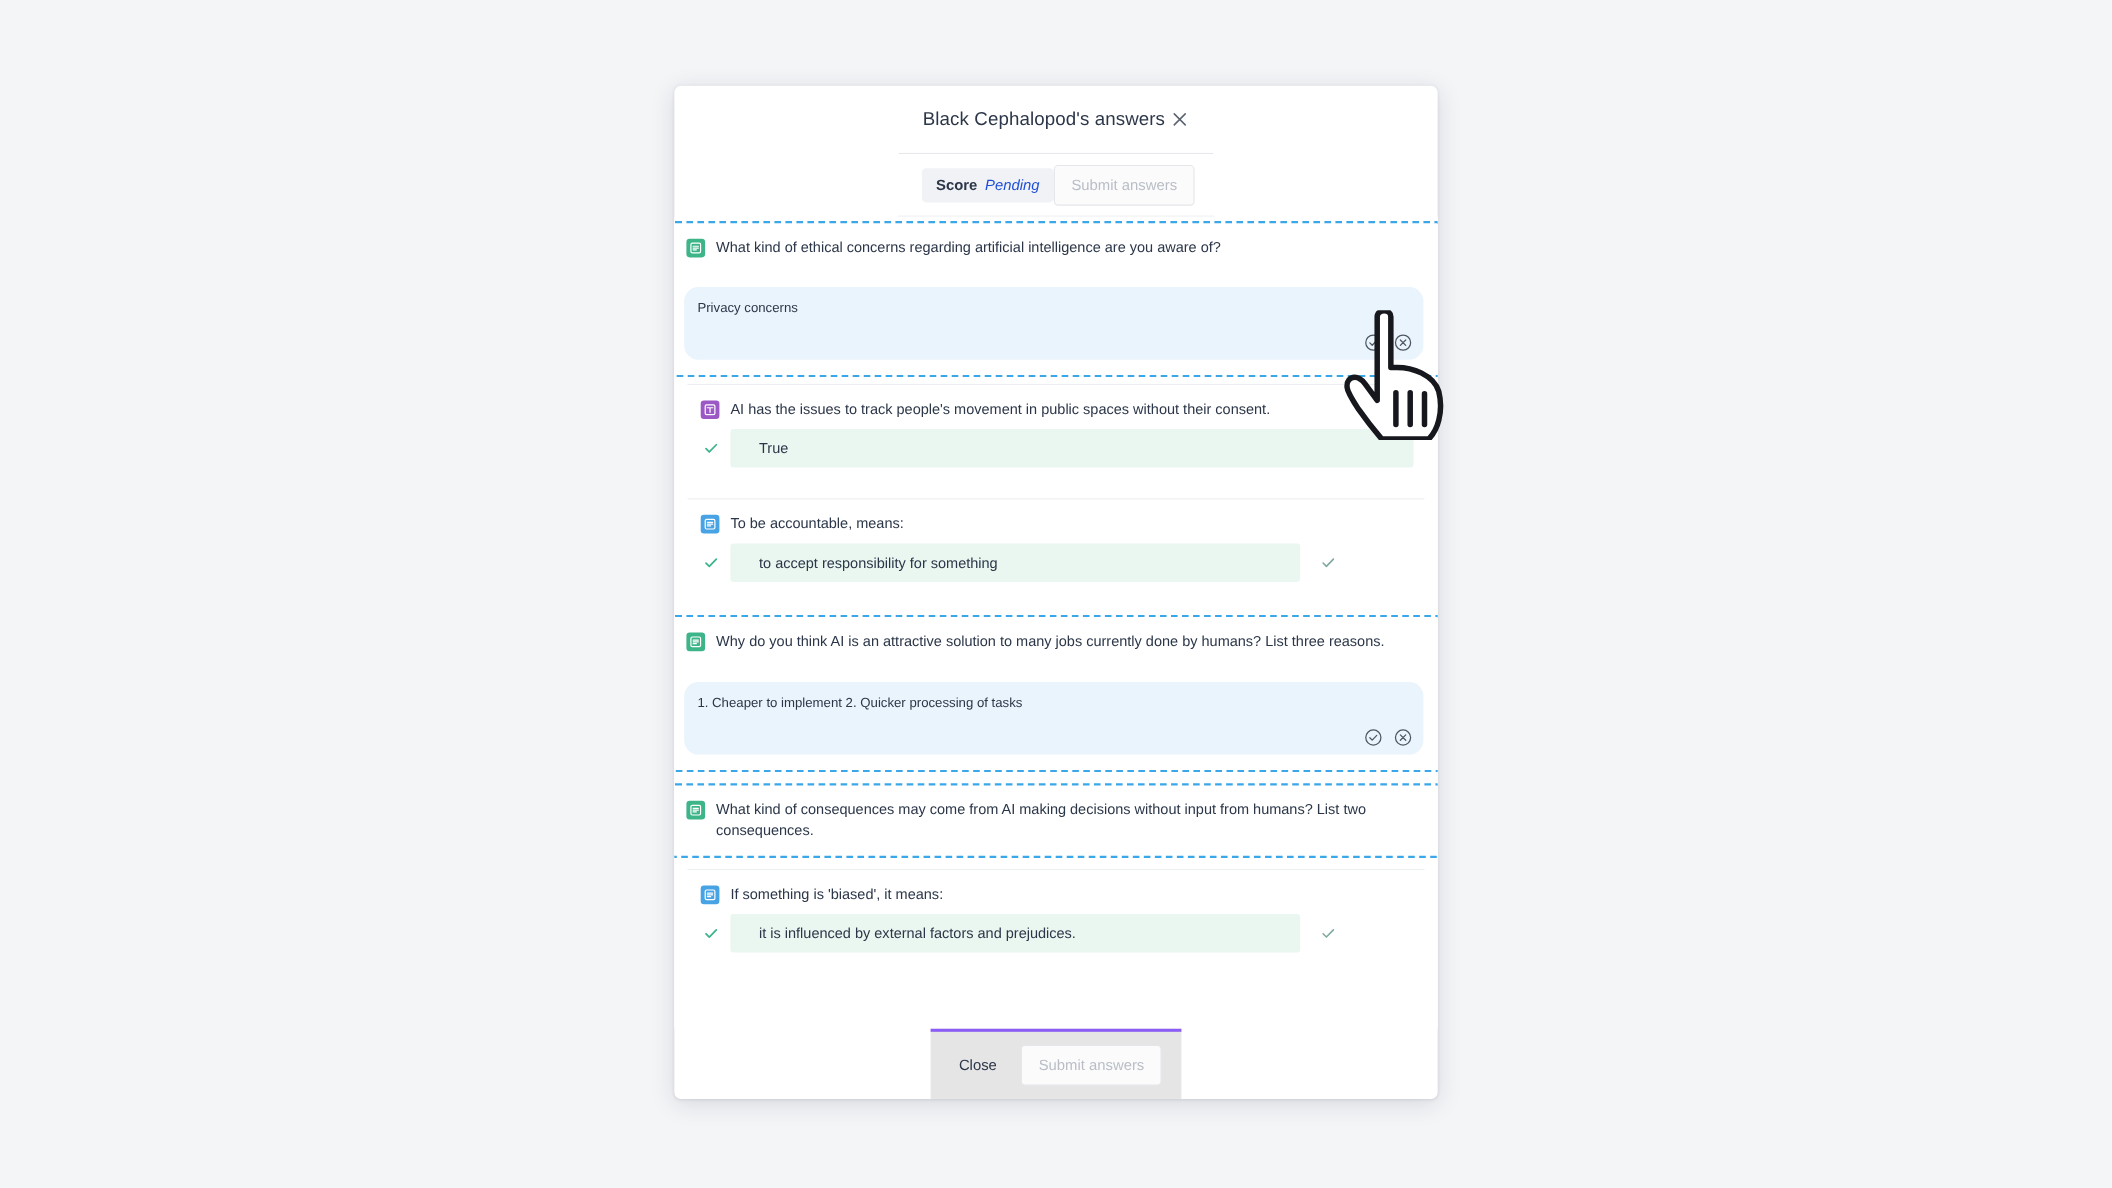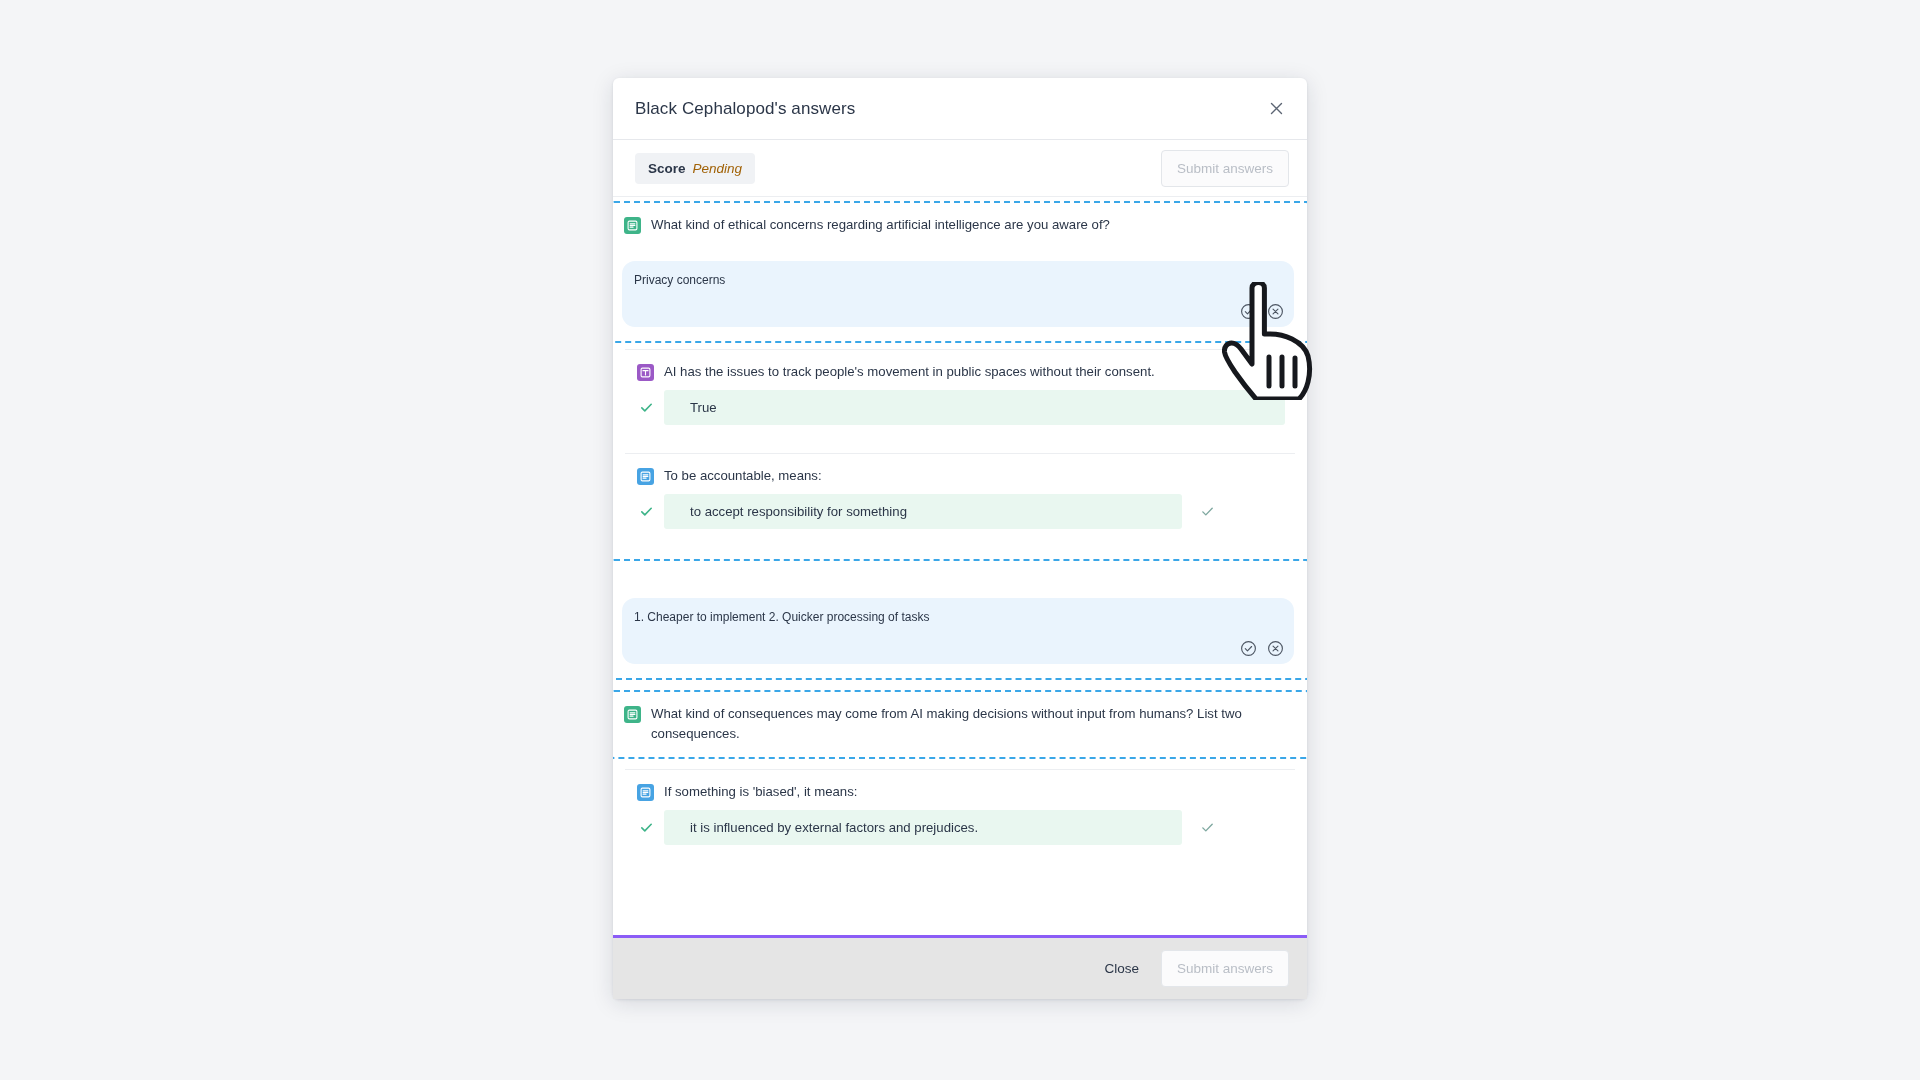--- a/index.html
+++ b/index.html
@@ -13,20 +13,21 @@
 
   .modal {
     position: absolute;
     left: 613px; top: 78px;
     width: 694px; height: 921px;
     background: #ffffff;
     border-radius: 6px;
     box-shadow: 0 4px 22px rgba(20,30,55,0.13), 0 1px 3px rgba(20,30,55,0.10);
     display: flex;
     flex-direction: column;
+    align-items: center;
   }
 
   
   .modal-header {
     height: 62px;
     flex: 0 0 62px;
     border-bottom: 1px solid #e6e8ec;
     display: flex;
     align-items: center;
     padding: 0 18px 0 22px;
@@ -61,21 +62,21 @@
     background: #f0f2f5;
     border-radius: 4px;
     padding: 8px 13px;
     font-size: 13.5px;
     color: #2b3648;
     display: flex;
     gap: 7px;
     align-items: baseline;
   }
   .score-chip .lbl { font-weight: 700; }
-  .score-chip .val { font-style: italic; color: #a16207; }
+  .score-chip .val { font-style: italic; color: #1d4ed8; }
   .submit-btn {
     margin-left: auto;
     border: 1px solid #e3e6ea;
     background: #fbfbfc;
     color: #b9bec6;
     font-size: 13.5px;
     border-radius: 4px;
     padding: 10px 15px;
     cursor: default;
     font-family: "Liberation Sans", sans-serif;
@@ -318,20 +319,29 @@
             <div class="choice-pill wide">to accept responsibility for something</div>
             <span class="right-tick">
               <svg width="15" height="15" viewBox="0 0 16 16" fill="none" stroke="currentColor" stroke-width="1.5" stroke-linecap="round" stroke-linejoin="round">
                 <path d="M3 8.4l3.2 3.2L13 4.6"></path>
               </svg>
             </span>
           </div>
         </div>
 
         <div class="qcard dashed" style="margin-top:16px;">
+          <div class="q-head">
+            <span class="q-icon green">
+              <svg width="11" height="11" viewBox="0 0 12 12" fill="none" stroke="#ffffff" stroke-width="1.2" stroke-linecap="round">
+                <rect x="1.2" y="1.2" width="9.6" height="9.6" rx="1.4"></rect>
+                <path d="M3.4 4.2h5.2M3.4 6h5.2M3.4 7.8h3.2"></path>
+              </svg>
+            </span>
+            <span class="q-text">Why do you think AI is an attractive solution to many jobs currently done by humans? List three reasons.</span>
+          </div>
           <div class="ans-open">
             <span>1. Cheaper to implement 2. Quicker processing of tasks</span>
             <div class="ans-actions">
               <span class="act-ico">
                 <svg width="17" height="17" viewBox="0 0 18 18" fill="none" stroke="currentColor" stroke-width="1.2">
                   <circle cx="9" cy="9" r="7.3"></circle>
                   <path d="M5.6 9.2l2.3 2.3 4.4-4.6" stroke-linecap="round" stroke-linejoin="round"></path>
                 </svg>
               </span>
               <span class="act-ico">

